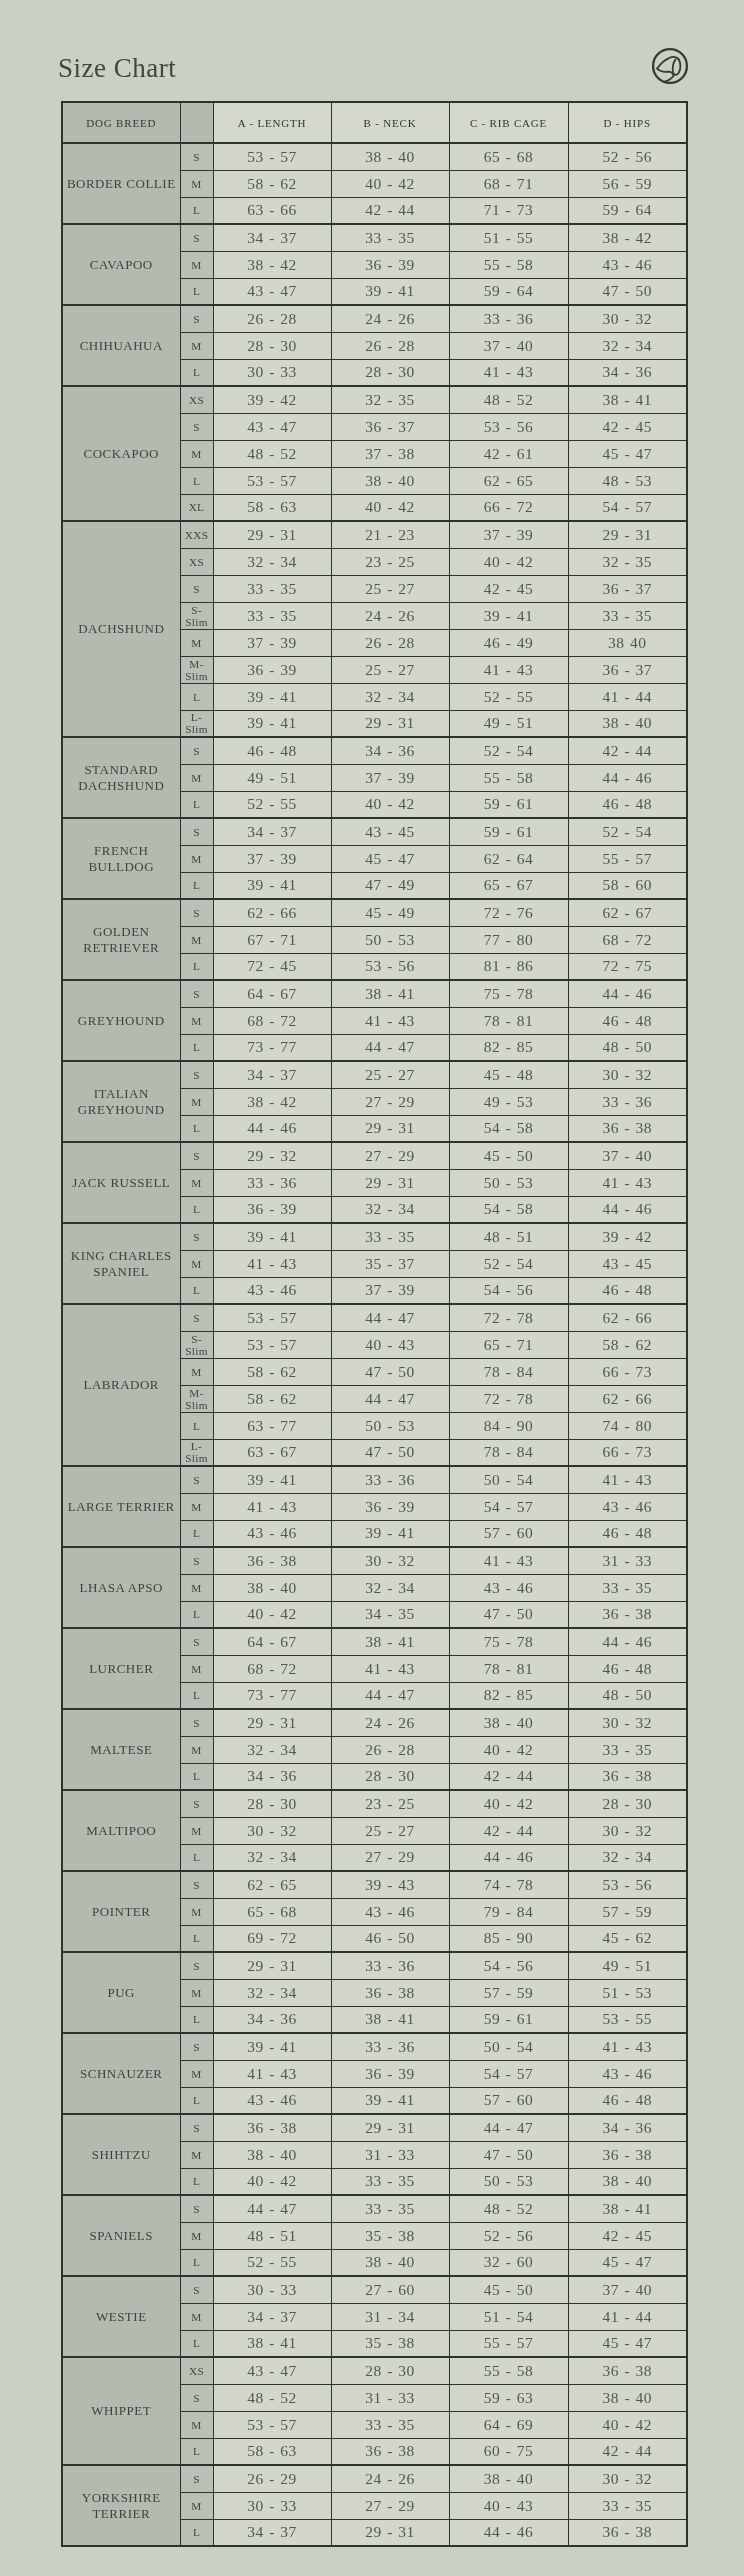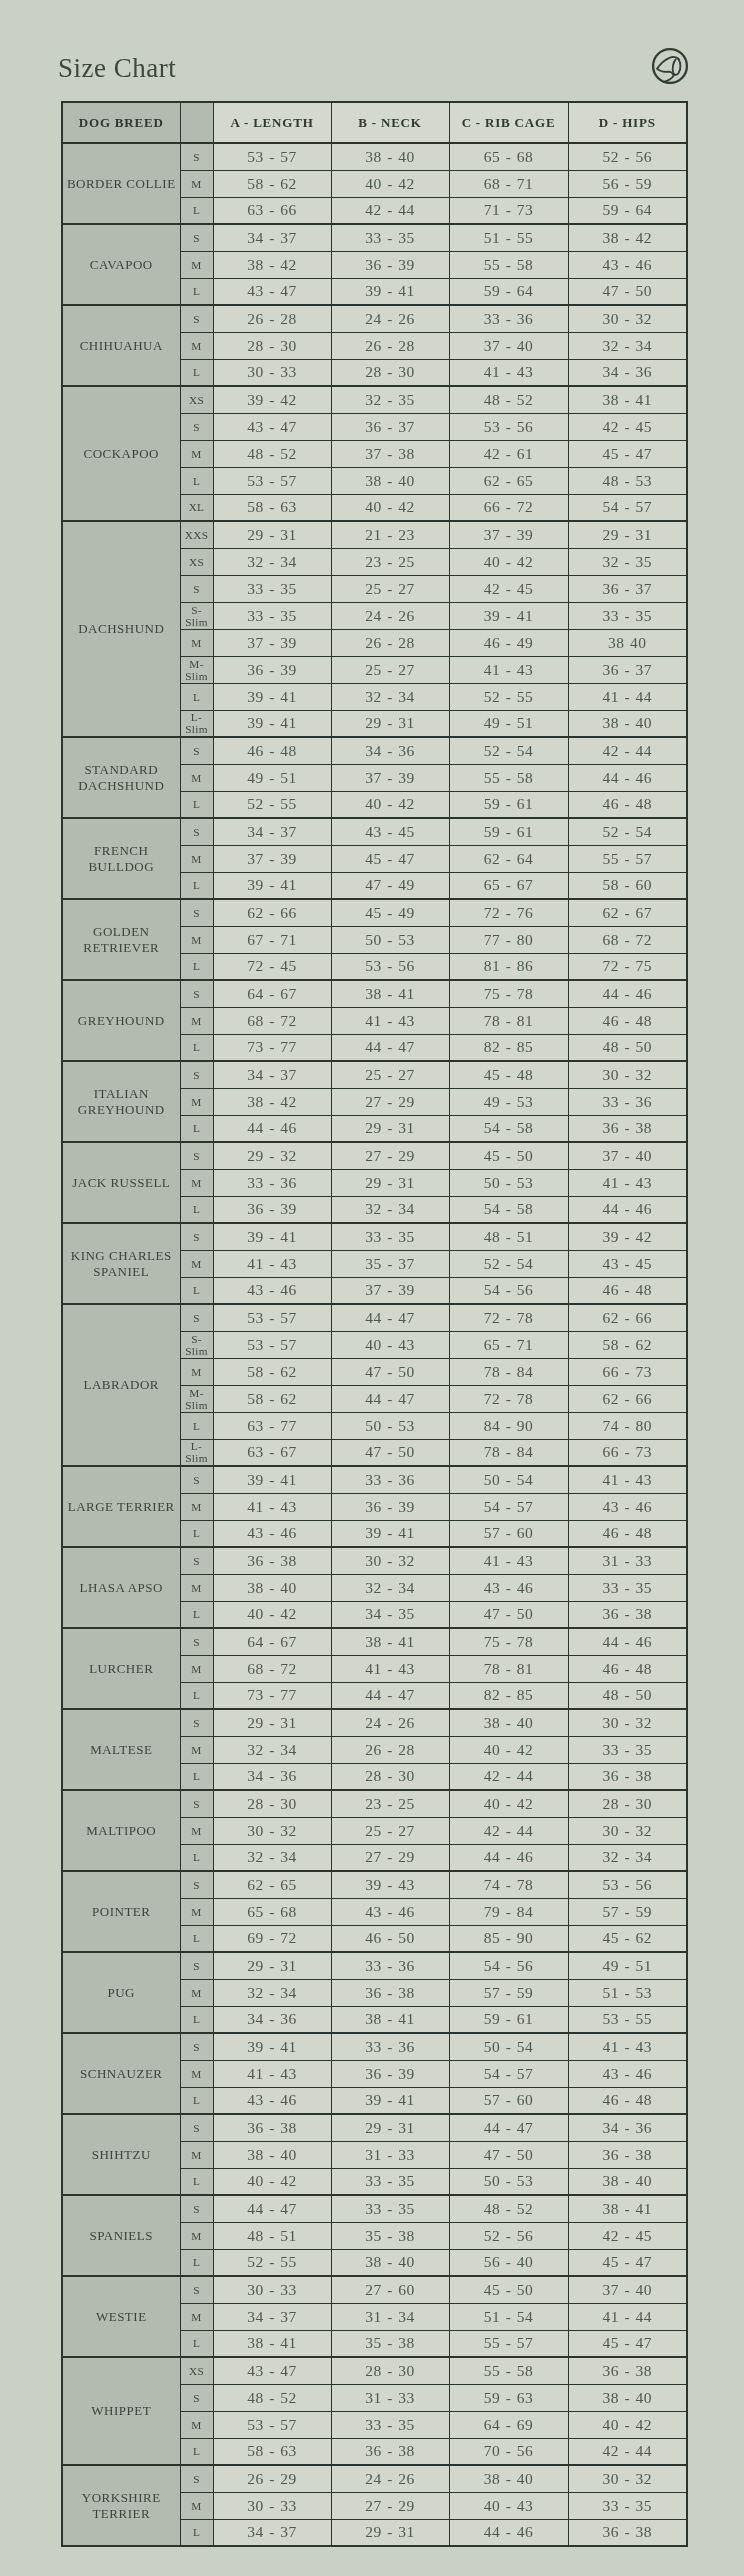--- a/index.html
+++ b/index.html
@@ -9,21 +9,21 @@
   
   #page-title{position:absolute;left:58px;top:55px;font-size:27px;line-height:1;color:#3c4940;letter-spacing:0.5px;}
   #brand-mark{position:absolute;left:650px;top:46px;width:40px;height:40px;}
 
   
   #size-table-wrap{position:absolute;left:61px;top:101px;width:626px;}
   table.size{border-collapse:collapse;table-layout:fixed;width:626px;}
   table.size td, table.size th{border:1px solid #2c352d;padding:0;text-align:center;vertical-align:middle;overflow:hidden;}
   table.size{border:2.1px solid #2c352d;}
   tr.hdr{height:41px;}
-  tr.hdr th{font-size:13px;font-weight:bold;letter-spacing:0.8px;color:#2e3a32;background:#d4d8cd;border-bottom-width:2.1px;}
+  tr.hdr th{font-size:11px;font-weight:normal;letter-spacing:0.8px;color:#2e3a32;background:#d4d8cd;border-bottom-width:2.1px;}
   tr.hdr th.dark{background:#b3bab0;}
   tbody tr{height:27px;}
   td.breed{background:#b3bab0;color:#39453c;font-size:13px;letter-spacing:0.5px;padding:0 7.2px;}
   td.size-cell{background:#bac0b5;color:#3d4a42;font-size:11.3px;letter-spacing:0.3px;}
   td.val{background:#d2d6cb;color:#4e5a51;font-size:15.5px;letter-spacing:0.5px;word-spacing:1px;}
   tr.group-start td{border-top-width:2.1px;}
 
   svg .ln{stroke:#2f3d35;fill:none;stroke-linecap:round;stroke-linejoin:round;}
 </style>
 </head>
@@ -627,21 +627,21 @@
             <td class="size-cell">M</td>
             <td class="val">48 - 51</td>
             <td class="val">35 - 38</td>
             <td class="val">52 - 56</td>
             <td class="val">42 - 45</td>
           </tr>
           <tr>
             <td class="size-cell">L</td>
             <td class="val">52 - 55</td>
             <td class="val">38 - 40</td>
-            <td class="val">56 - 40</td>
+            <td class="val">32 - 60</td>
             <td class="val">45 - 47</td>
           </tr>
           <tr class="group-start">
             <td class="breed" rowspan="3">WESTIE</td>
             <td class="size-cell">S</td>
             <td class="val">30 - 33</td>
             <td class="val">27 - 60</td>
             <td class="val">45 - 50</td>
             <td class="val">37 - 40</td>
           </tr>
@@ -678,21 +678,21 @@
             <td class="size-cell">M</td>
             <td class="val">53 - 57</td>
             <td class="val">33 - 35</td>
             <td class="val">64 - 69</td>
             <td class="val">40 - 42</td>
           </tr>
           <tr>
             <td class="size-cell">L</td>
             <td class="val">58 - 63</td>
             <td class="val">36 - 38</td>
-            <td class="val">70 - 56</td>
+            <td class="val">60 - 75</td>
             <td class="val">42 - 44</td>
           </tr>
           <tr class="group-start">
             <td class="breed" rowspan="3">YORKSHIRE TERRIER</td>
             <td class="size-cell">S</td>
             <td class="val">26 - 29</td>
             <td class="val">24 - 26</td>
             <td class="val">38 - 40</td>
             <td class="val">30 - 32</td>
           </tr>

